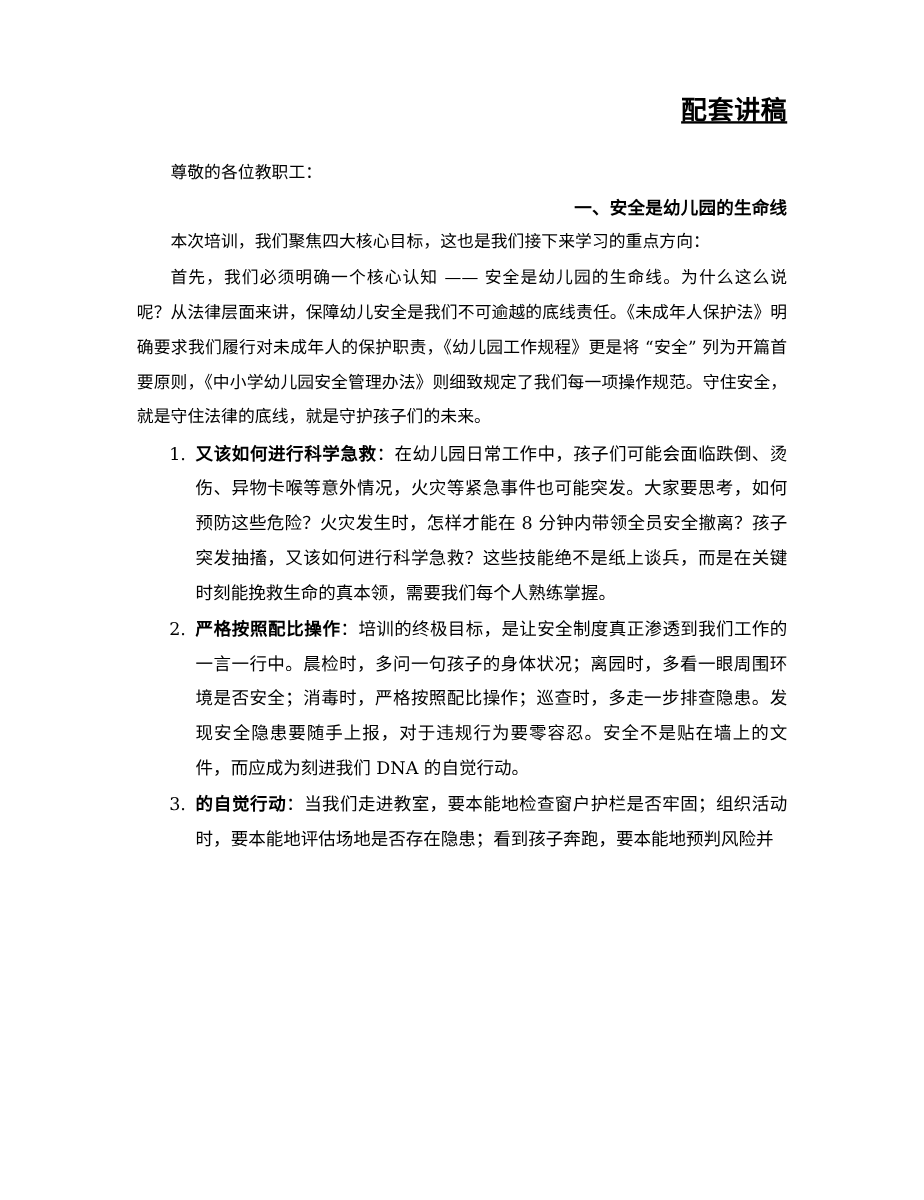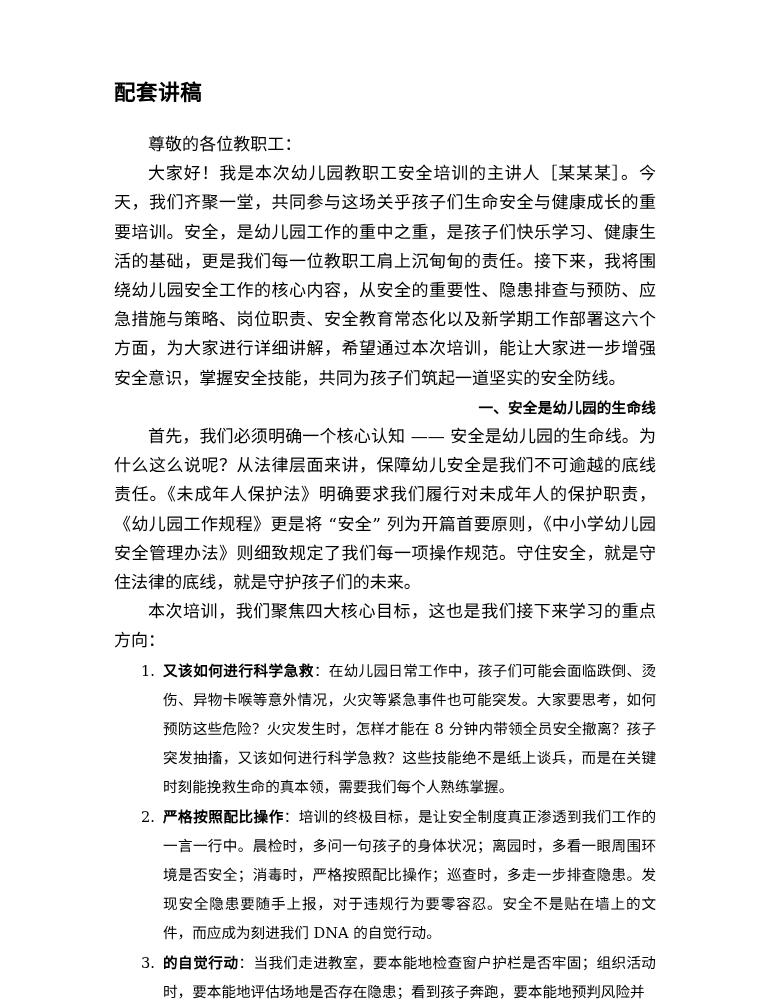--- a/index.html
+++ b/index.html
@@ -25,32 +25,33 @@
   }
 
   .content {
     position: absolute;
     left: 114px;
     top: 0;
     width: 542px;
   }
 
   .doc-title {
-    text-align: left;
+    text-align: right;
     font-size: 21.5px;
     font-weight: bold;
     line-height: 30px;
     margin: 0;
     padding-top: 78px;
     letter-spacing: 0.6px;
     font-family: "DejaVu Serif", "Liberation Serif", serif;
+    text-decoration: underline;
   }
 
   .para {
-    font-size: 17px;
+    font-size: 14px;
     line-height: 29.2px;
     margin: 0;
     text-align: justify;
     text-justify: inter-ideograph;
     letter-spacing: 0.05px;
   }
 
   .para.indent {
     text-indent: 2em;
   }
@@ -109,27 +110,26 @@
 
 <div class="page">
   <div class="content">
 
     <h1 class="doc-title">配套讲稿</h1>
 
     <div class="spacer-after-title"></div>
 
     <p class="para indent">尊敬的各位教职工：</p>
 
-    <p class="para indent">大家好！我是本次幼儿园教职工安全培训的主讲人［某某某］。今天，我们齐聚一堂，共同参与这场关乎孩子们生命安全与健康成长的重要培训。安全，是幼儿园工作的重中之重，是孩子们快乐学习、健康生活的基础，更是我们每一位教职工肩上沉甸甸的责任。接下来，我将围绕幼儿园安全工作的核心内容，从安全的重要性、隐患排查与预防、应急措施与策略、岗位职责、安全教育常态化以及新学期工作部署这六个方面，为大家进行详细讲解，希望通过本次培训，能让大家进一步增强安全意识，掌握安全技能，共同为孩子们筑起一道坚实的安全防线。</p>
 
     <p class="heading">一、安全是幼儿园的生命线</p>
 
+    <p class="para indent">本次培训，我们聚焦四大核心目标，这也是我们接下来学习的重点方向：</p>
+
     <p class="para indent">首先，我们必须明确一个核心认知 —— 安全是幼儿园的生命线。为什么这么说呢？从法律层面来讲，保障幼儿安全是我们不可逾越的底线责任。《未成年人保护法》明确要求我们履行对未成年人的保护职责，《幼儿园工作规程》更是将 “安全” 列为开篇首要原则，《中小学幼儿园安全管理办法》则细致规定了我们每一项操作规范。守住安全，就是守住法律的底线，就是守护孩子们的未来。</p>
-
-    <p class="para indent">本次培训，我们聚焦四大核心目标，这也是我们接下来学习的重点方向：</p>
 
     <ol class="list">
 
       <li class="list-item">
         <span class="num latin">1.</span><span class="lead">又该如何进行科学急救</span><span>：</span><span>在幼儿园日常工作中，孩子们可能会面临跌倒、烫伤、异物卡喉等意外情况，火灾等紧急事件也可能突发。大家要思考，如何预防这些危险？火灾发生时，怎样才能在 8 分钟内带领全员安全撤离？孩子突发抽搐，又该如何进行科学急救？这些技能绝不是纸上谈兵，而是在关键时刻能挽救生命的真本领，需要我们每个人熟练掌握。</span>
       </li>
 
       <li class="list-item">
         <span class="num latin">2.</span><span class="lead">严格按照配比操作</span><span>：</span><span>培训的终极目标，是让安全制度真正渗透到我们工作的一言一行中。晨检时，多问一句孩子的身体状况；离园时，多看一眼周围环境是否安全；消毒时，严格按照配比操作；巡查时，多走一步排查隐患。发现安全隐患要随手上报，对于违规行为要零容忍。安全不是贴在墙上的文件，而应成为刻进我们 DNA 的自觉行动。</span>
       </li>

